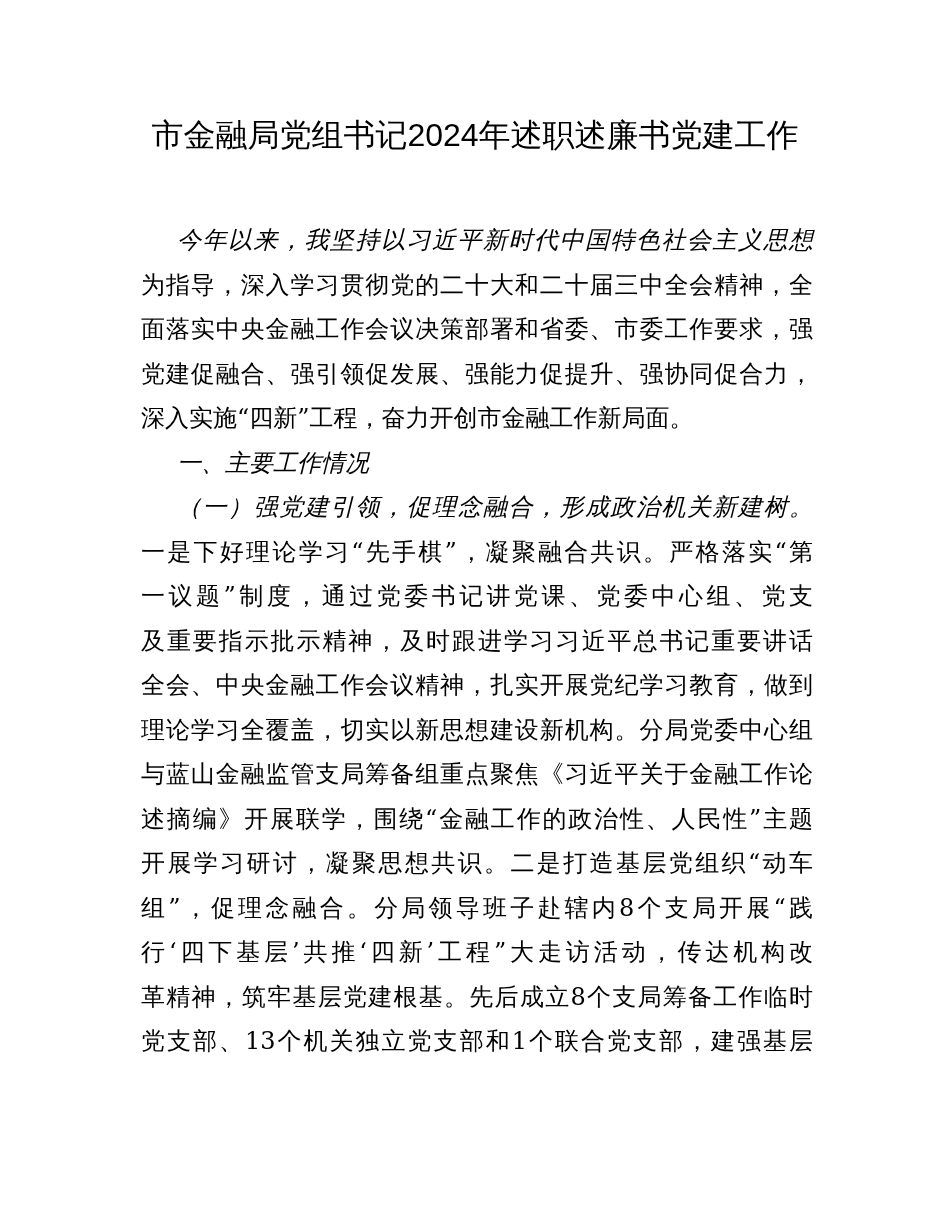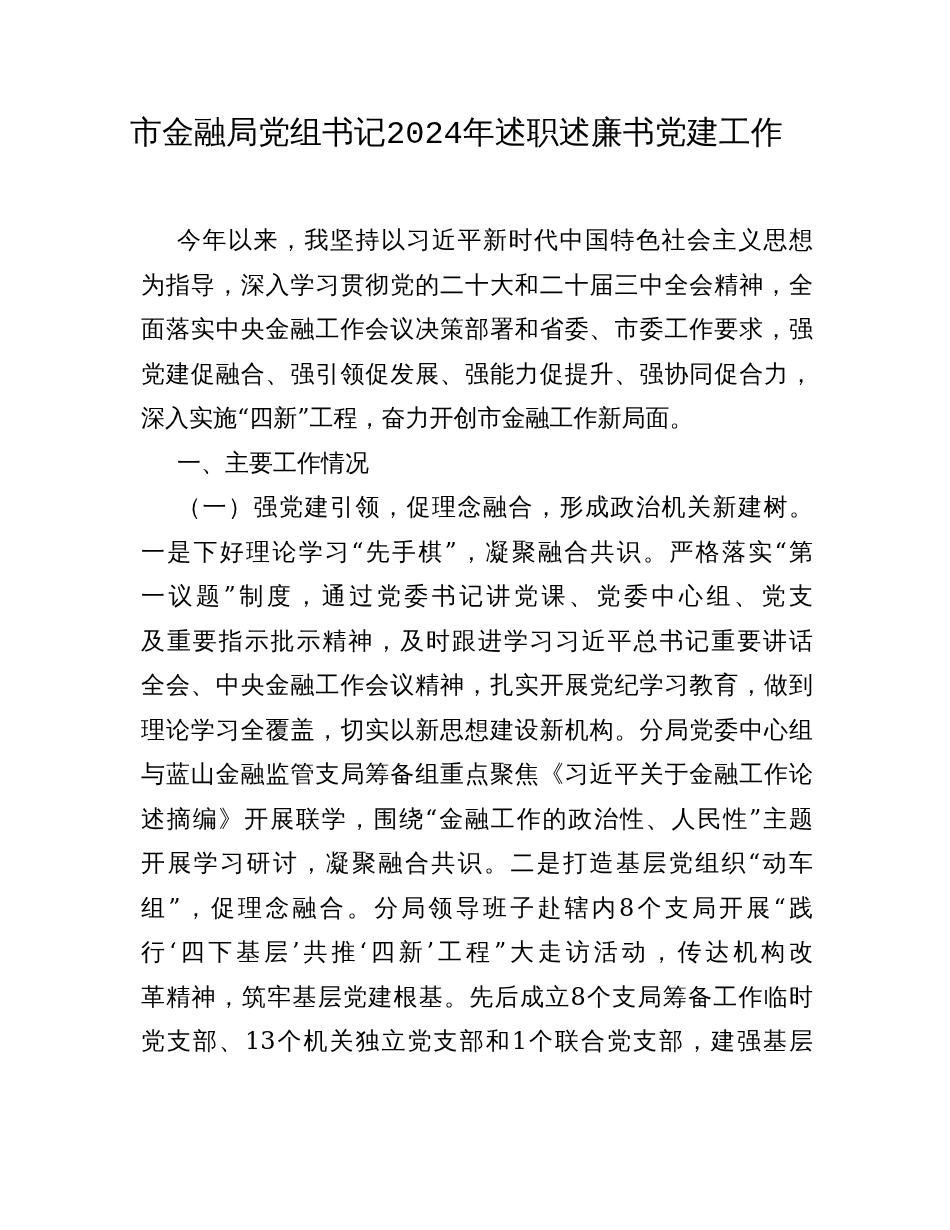--- a/index.html
+++ b/index.html
@@ -19,22 +19,22 @@
       left: 0;
       top: 0;
       width: 950px;
       height: 1230px;
       background: #ffffff;
     }
     .title {
       position: absolute;
       left: 130px;
       width: 690px;
-      text-align: left;
-      font-family: Liberation Mono, monospace;
+      text-align: center;
+      font-family: Liberation Sans, sans-serif;
       font-size: 32px;
       line-height: 46px;
       letter-spacing: 0px;
       color: #000;
       top: 112px;
     }
     .title .line {
       display: block;
       white-space: nowrap;
     }
@@ -53,20 +53,21 @@
       line-height: 44.5px;
       white-space: nowrap;
       text-align: justify;
       text-align-last: justify;
     }
     .tline.last {
       text-align-last: left;
     }
     .tline.indent {
       padding-left: 36px;
+      font-style: italic;
     }
   </style>
 </head>
 <body>
 
 <div class="page">
 
   <div class="title">
     <span class="line">市金融局党组书记2024年述职述廉书党建工作</span>
   </div>
@@ -87,21 +88,21 @@
 
     <div>
       <span class="tline indent">（一）强党建引领，促理念融合，形成政治机关新建树。</span>
       <span class="tline">一是下好理论学习“先手棋”，凝聚融合共识。严格落实“第</span>
       <span class="tline">一议题”制度，通过党委书记讲党课、党委中心组、党支</span>
       <span class="tline">及重要指示批示精神，及时跟进学习习近平总书记重要讲话</span>
       <span class="tline">全会、中央金融工作会议精神，扎实开展党纪学习教育，做到</span>
       <span class="tline">理论学习全覆盖，切实以新思想建设新机构。分局党委中心组</span>
       <span class="tline">与蓝山金融监管支局筹备组重点聚焦《习近平关于金融工作论</span>
       <span class="tline">述摘编》开展联学，围绕“金融工作的政治性、人民性”主题</span>
-      <span class="tline">开展学习研讨，凝聚融合共识。二是打造基层党组织“动车</span>
+      <span class="tline">开展学习研讨，凝聚思想共识。二是打造基层党组织“动车</span>
       <span class="tline">组”，促理念融合。分局领导班子赴辖内8个支局开展“践</span>
       <span class="tline">行‘四下基层’共推‘四新’工程”大走访活动，传达机构改</span>
       <span class="tline">革精神，筑牢基层党建根基。先后成立8个支局筹备工作临时</span>
       <span class="tline">党支部、13个机关独立党支部和1个联合党支部，建强基层</span>
     </div>
   </div>
 
 </div>
 
 </body></html>

